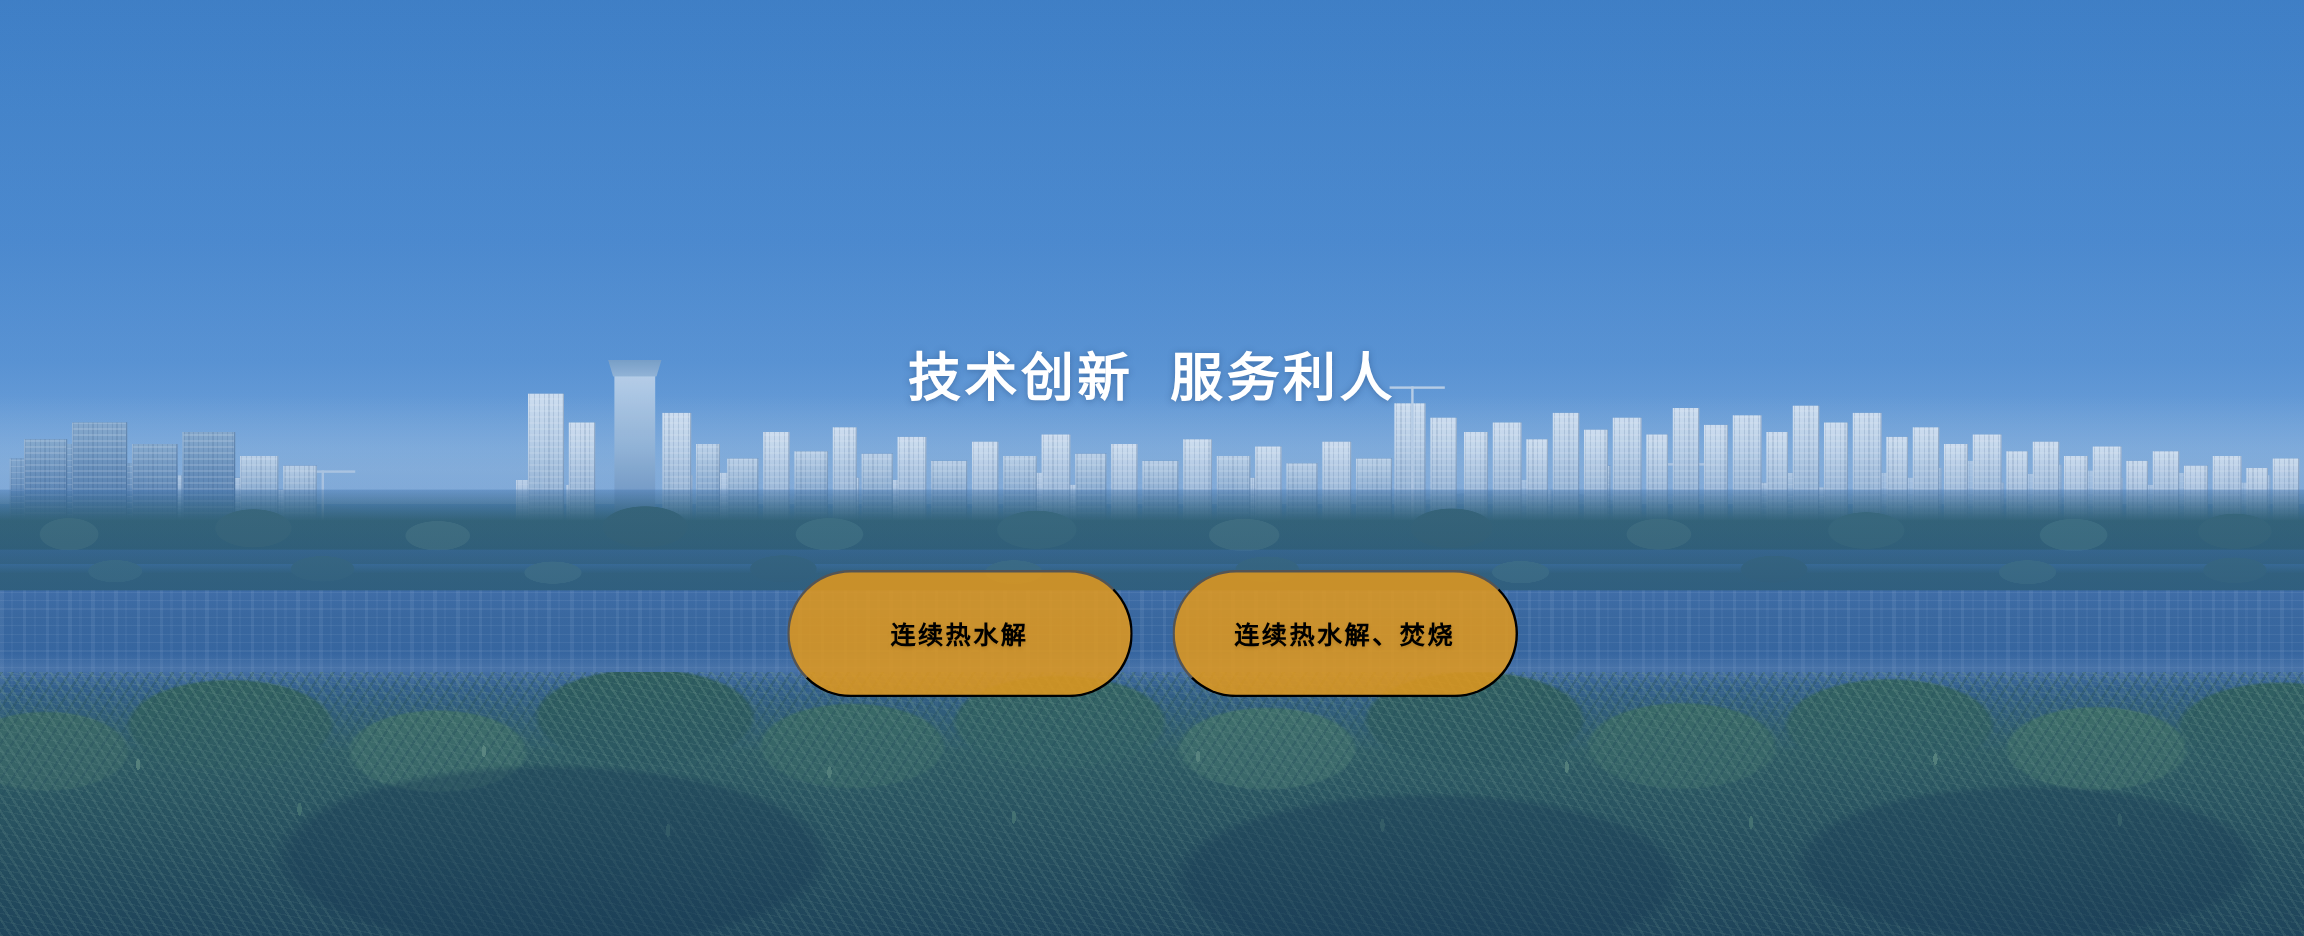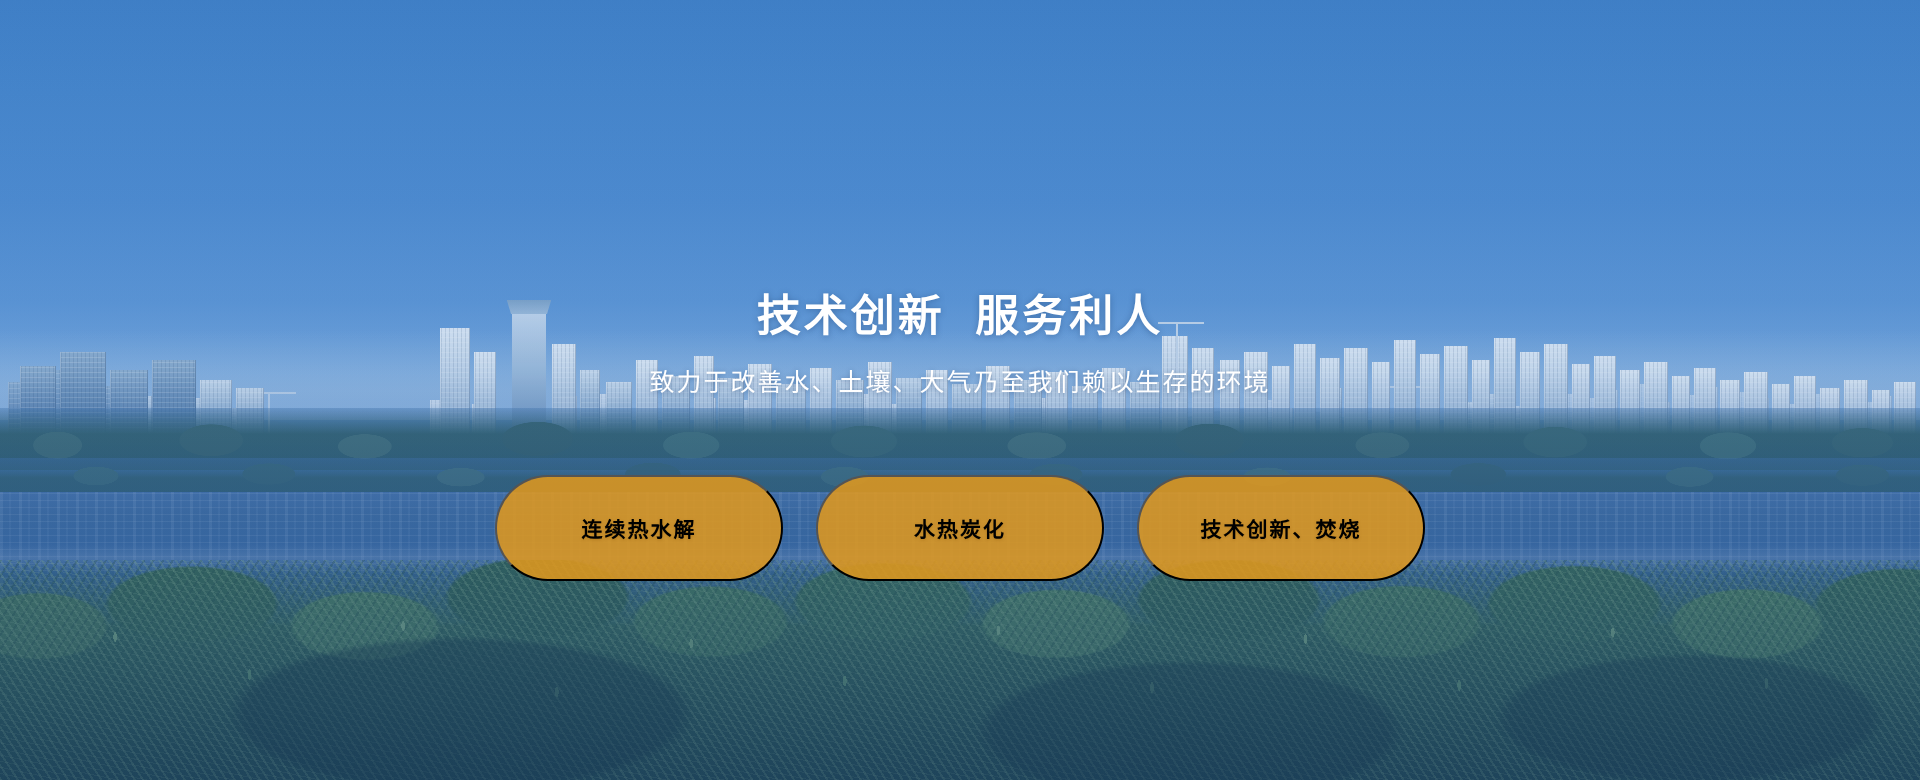--- a/index.html
+++ b/index.html
@@ -481,22 +481,20 @@
     <div class="leaves"></div>
     <div class="shade"></div>
   </div>
 
   <div class="cast"></div>
 
   <div class="content">
 
     <h1 class="headline">技术创新  服务利人</h1>
 
-    <p class="subhead">致力于改善水、土壤、大气乃至我们赖以生存的环境</p>
 
     <div class="pill-row">
       <button class="pill">连续热水解</button>
-      <button class="pill">水热炭化</button>
-      <button class="pill">技术创新、焚烧</button>
+      <button class="pill">连续热水解、焚烧</button>
     </div>
 
   </div>
 </div>
 
 </body></html>

